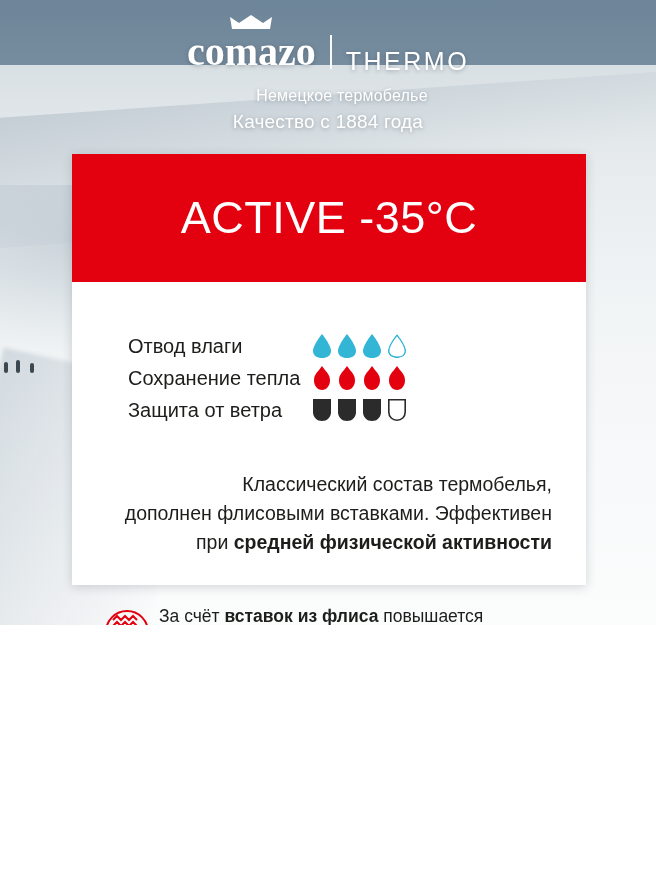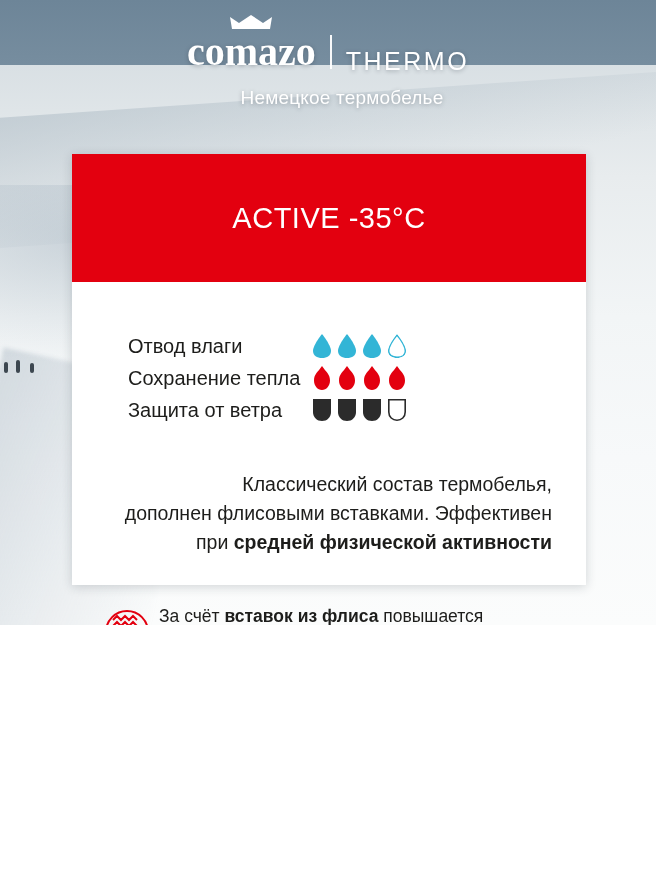--- a/index.html
+++ b/index.html
@@ -149,21 +149,21 @@
     opacity: .95;
     margin: 0 2px;
   }
   .thermo {
     font-size: 25px;
     letter-spacing: 2.5px;
     font-weight: 400;
     margin-top: 18px;
   }
   .sub1 {
-    font-size: 19px;
+    font-size: 16px;
     margin-top: 9px;
     letter-spacing: .2px;
     margin-left: 28px;
   }
   .sub2 {
     font-size: 19px;
     margin-top: 6px;
     letter-spacing: .2px;
   }
 
@@ -179,21 +179,21 @@
   }
   .red-band {
     height: 128px;
     background: #e3000f;
     display: flex;
     align-items: center;
     justify-content: center;
   }
   .red-band .title {
     color: #ffffff;
-    font-size: 29px;
+    font-size: 45px;
     letter-spacing: .5px;
     font-weight: 400;
     text-align: right;
   }
 
   
   .features {
     display: flex;
     align-items: flex-start;
     padding: 48px 0 0 0;
@@ -297,20 +297,21 @@
           <svg width="42" height="16" viewBox="0 0 42 16" aria-hidden="true">
             <path d="M2 14 L0 2 L9 8 L21 0 L33 8 L42 2 L40 14 Z" fill="#ffffff"></path>
           </svg>
         </span>
         <span class="brand">comazo</span>
       </div>
       <div class="divider-bar"></div>
       <span class="thermo">THERMO</span>
     </div>
     <div class="sub1">Немецкое термобелье</div>
+    <div class="sub2">Качество с 1884 года</div>
   </div>
 
   <div class="card">
 
     <div class="red-band">
       <div class="title">ACTIVE -35°C</div>
     </div>
 
     <div class="features">
       <div class="feature-labels">

